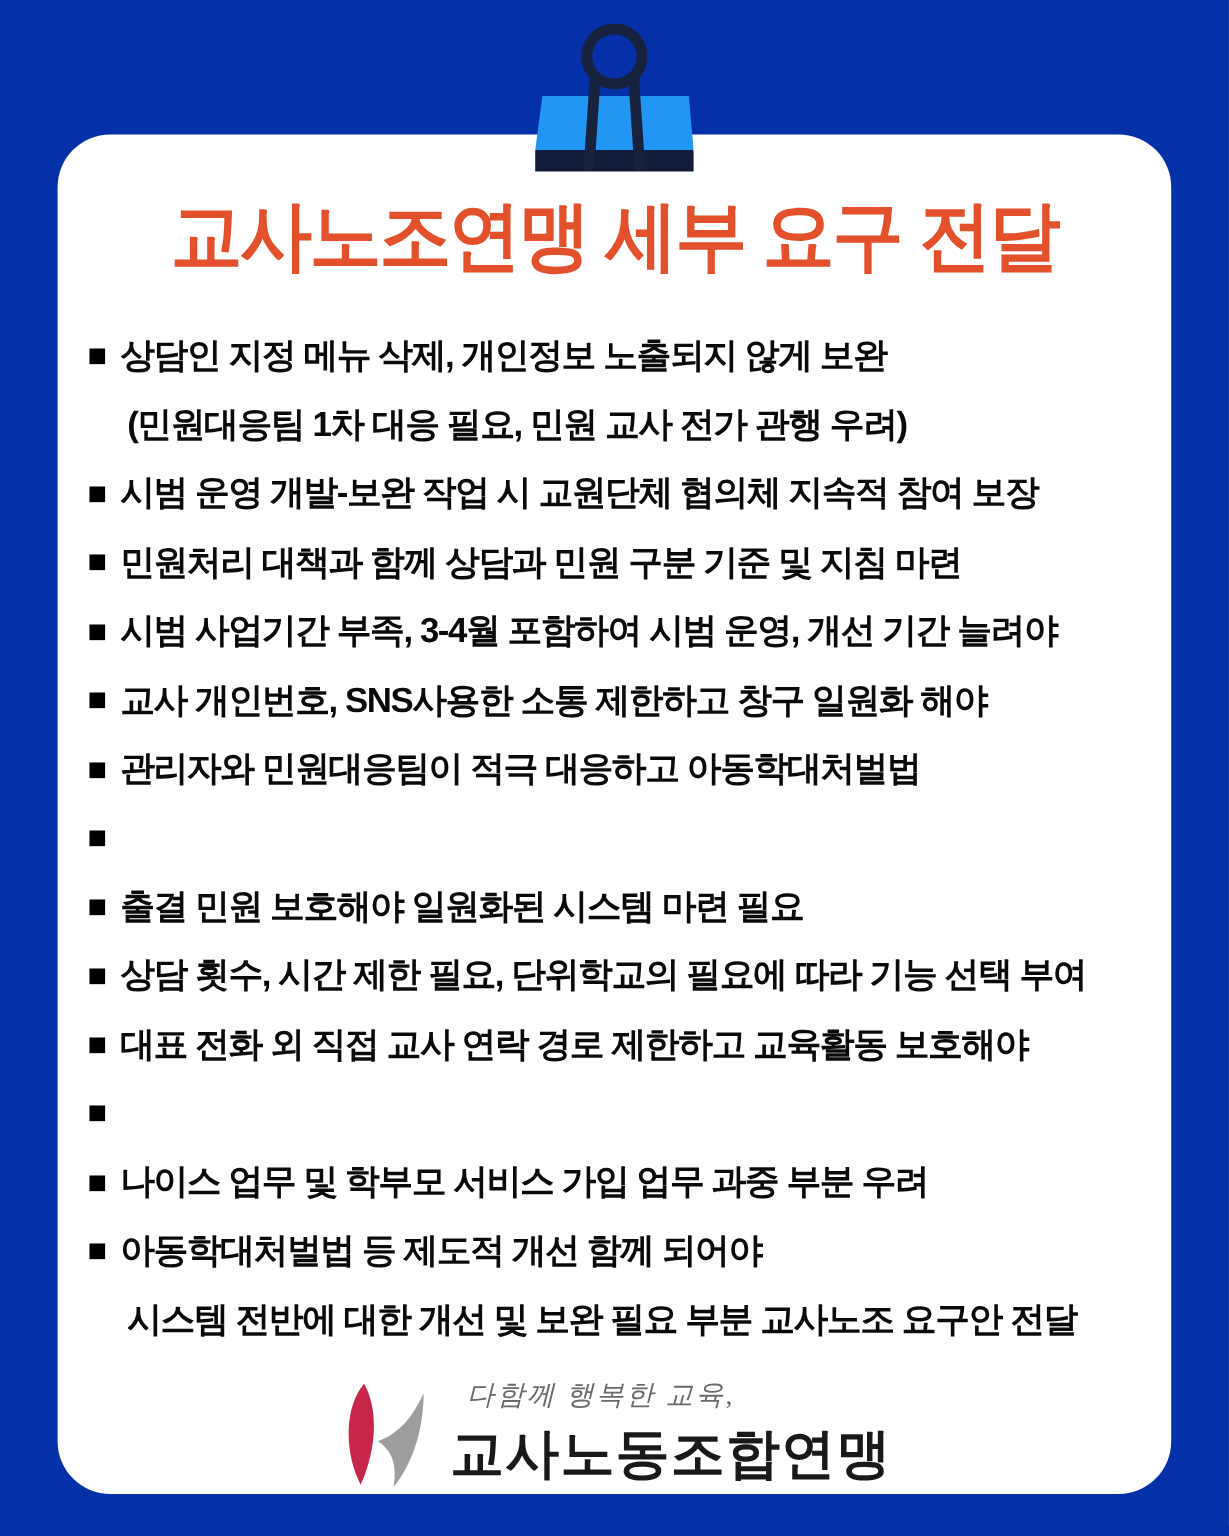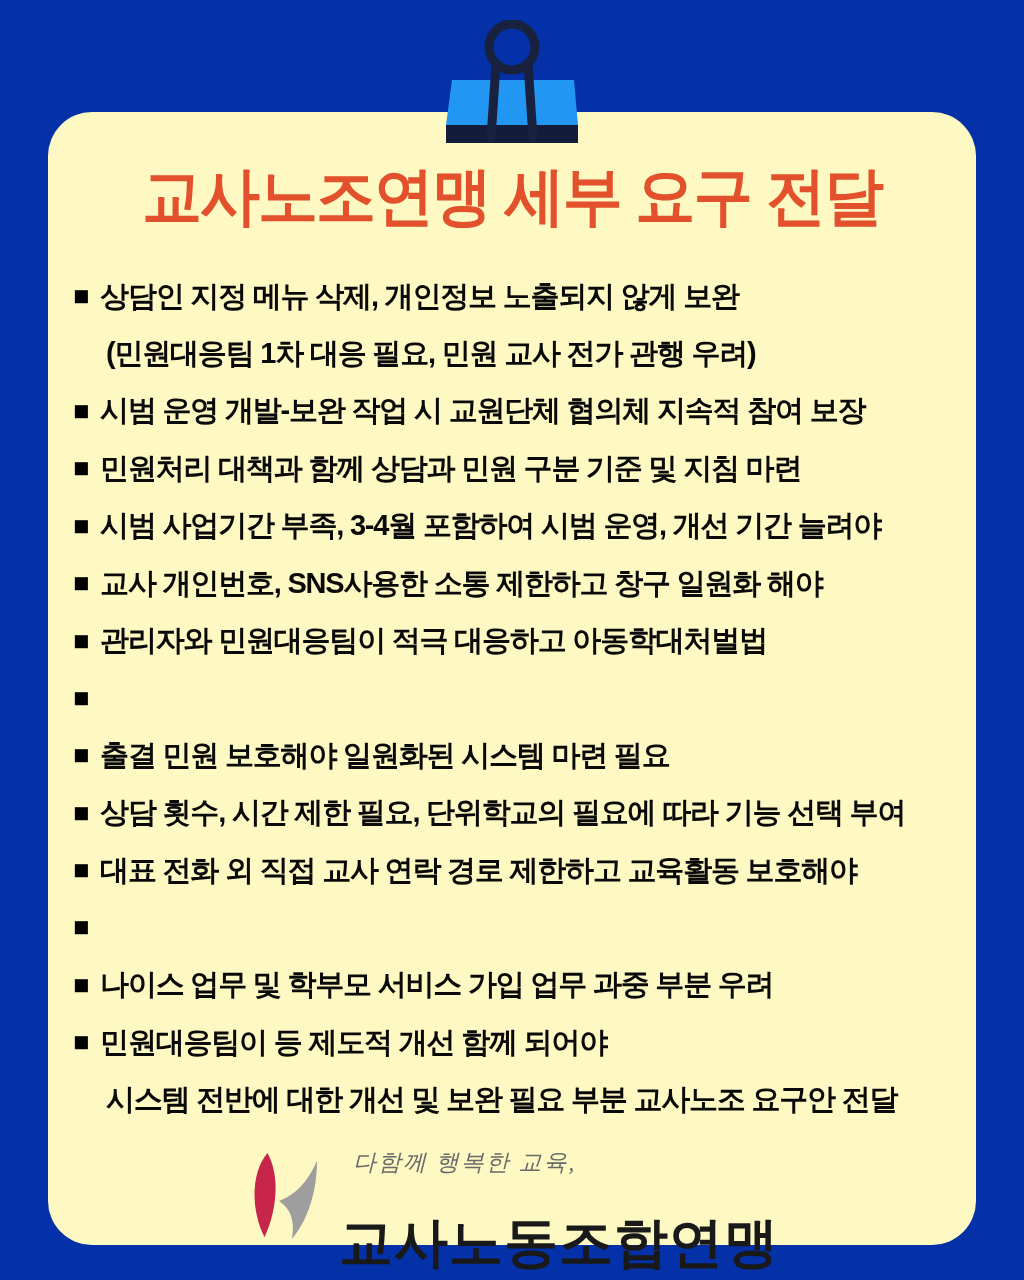--- a/index.html
+++ b/index.html
@@ -6,21 +6,21 @@
   body {
     width:1024px; height:1280px;
     position:relative; overflow:hidden;
     font-family:"Liberation Sans", sans-serif;
     background:#0431a7;
   }
   .bg { position:absolute; inset:0; background:#0431a7; }
   .card {
     position:absolute; left:48px; top:112px;
     width:928px; height:1133px;
-    background:#fef9c3; border-radius:44px;
+    background:#ffffff; border-radius:44px;
     box-sizing:border-box;
   }
   .clip {
     position:absolute; left:446px; top:20px;
     width:132px; height:124px; z-index:5;
   }
   .title {
     margin:50px 10px 0; text-align:center;
     color:#e2512c; font-size:60px; font-weight:900;
     letter-spacing:-2px; line-height:70px;
@@ -35,28 +35,28 @@
   .row .bullet {
     font-size:27px; margin-right:12px; line-height:1;
     color:#000; flex:0 0 auto;
   }
   .row.indent { padding-left:33px; }
   .footer {
     margin-top:18px;
     display:flex; justify-content:center; align-items:flex-start;
   }
   .logo-mark { width:86px; height:92px; margin-right:8px; margin-top:4px; }
-  .logo-text { display:flex; flex-direction:column;gap:25px; }
+  .logo-text { display:flex; flex-direction:column; }
   .tagline {
     font-family:"Liberation Serif", serif; font-style:italic;
     font-size:23px; color:#6a6a6a; letter-spacing:2px;
     margin-left:14px;
   }
   .orgname {
-    font-size:54px; font-weight:900; color:#191919;
+    font-size:45px; font-weight:900; color:#191919;
     letter-spacing:1px; margin-top:4px;
   }
 </style>
 </head>
 <body>
 
 <div class="bg"></div>
 
 <svg class="clip" viewBox="0 0 132 124">
   <polygon points="6,60 128,60 132,105 0,105" fill="#2196f3"></polygon>
@@ -115,21 +115,21 @@
       </div>
     <div class="row">
         <span class="bullet">■</span>
       </div>
     <div class="row">
         <span class="bullet">■</span>
         <span>나이스 업무 및 학부모 서비스 가입 업무 과중 부분 우려</span>
       </div>
     <div class="row">
         <span class="bullet">■</span>
-        <span>민원대응팀이 등 제도적 개선 함께 되어야</span>
+        <span>아동학대처벌법 등 제도적 개선 함께 되어야</span>
       </div>
     <div class="row indent">
         <span>시스템 전반에 대한 개선 및 보완 필요 부분 교사노조 요구안 전달</span>
       </div>
   </div>
 
   <div class="footer">
     <svg class="logo-mark" viewBox="0 0 86 92">
       <path d="M18,2 C31,20 35,52 24,86 C8,62 3,24 18,2 Z" fill="#c8254a" transform="rotate(6 20 44)"></path>
       <path d="M72,10 C62,32 50,44 34,50 C46,58 50,70 47,88 C62,70 72,42 72,10 Z" fill="#9e9e9e"></path>

